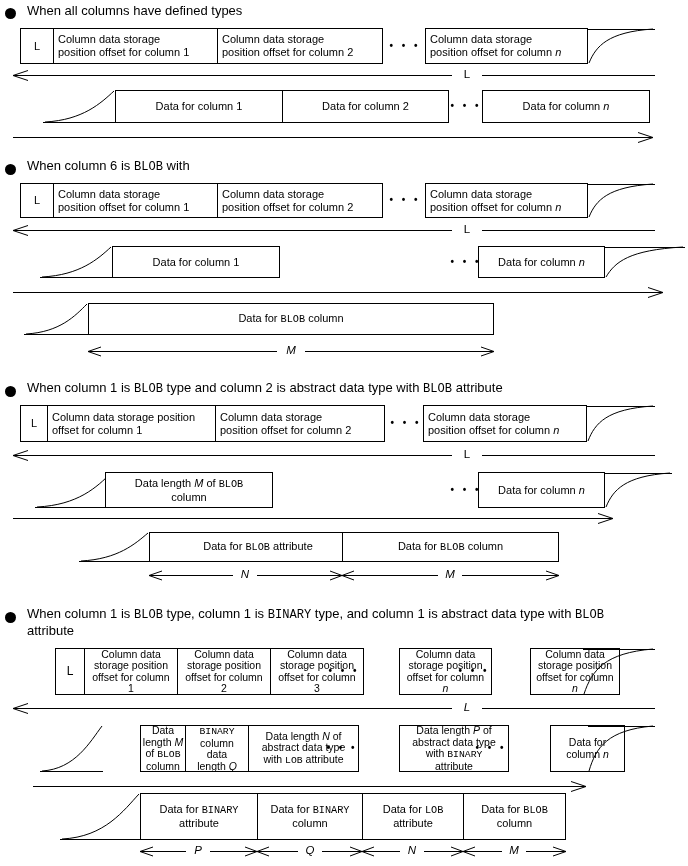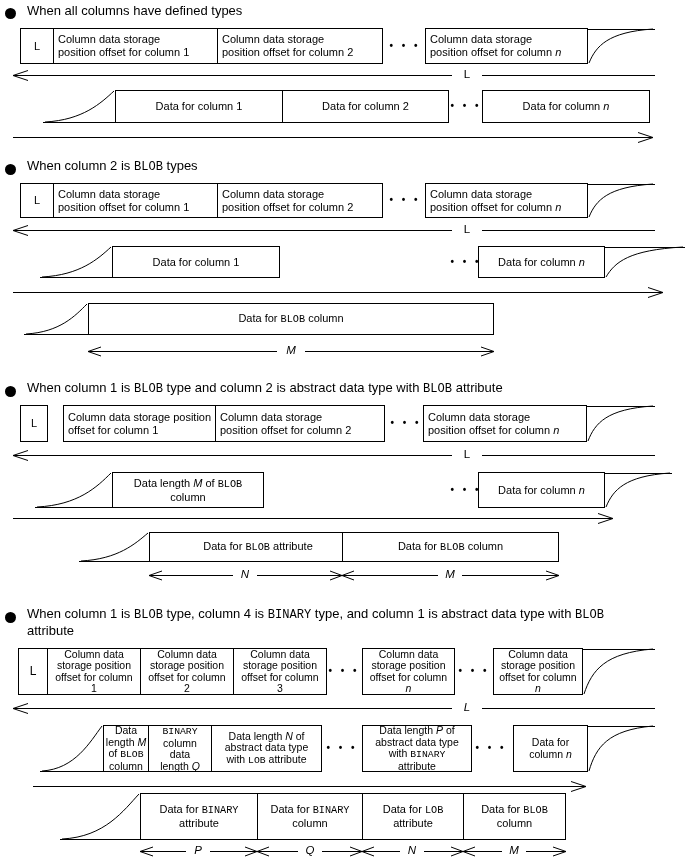--- a/index.html
+++ b/index.html
@@ -4,21 +4,21 @@
 <style>
   html,body{margin:0;padding:0;background:#fff;}
   #stage{position:relative;width:688px;height:866px;background:#fff;color:#000;
          font-family:"Liberation Sans",sans-serif;overflow:hidden;text-decoration:underline;}
   .bullet{position:absolute;width:11px;height:11px;border-radius:50%;background:#000;}
   .h{position:absolute;font-size:13px;line-height:16px;white-space:pre-line;}
   .box{position:absolute;border:1px solid #000;box-sizing:border-box;
        display:flex;align-items:center;justify-content:center;text-align:center;
        font-size:11px;line-height:13px;padding:0 2px;overflow:hidden;background:#fff;}
   .box.left{justify-content:flex-start;text-align:left;padding-left:4px;}
-  .box.small{font-size:10.5px;line-height:11.5px;}
+  .box.small{font-size:10.5px;line-height:11.5px;margin-left:37px;}
   .rich{display:inline-block;white-space:pre;text-align:inherit;}
   .mono{font-family:"Liberation Mono",monospace;font-size:0.93em;}
   .it{font-style:italic;}
   .dots{position:absolute;font-size:10px;font-weight:bold;letter-spacing:3px;
         line-height:12px;text-align:center;}
   svg{position:absolute;overflow:visible;}
   svg path{stroke:#000;stroke-width:1;fill:none;}
   .linelabel{position:absolute;background:#fff;text-align:center;font-size:11.5px;
              line-height:14px;height:14px;}
 </style>
@@ -70,21 +70,21 @@
   <div class="dots" style="left:448px;top:100px;width:36px">• • •</div>
   <div class="box" style="left:482px;top:90px;width:168px;height:33px">
       <span class="rich"><span>Data for column </span><span class="it">n</span></span>
     </div>
   <svg style="left:10px;top:130px" width="650" height="14">
       <path d="M3,7.5 H643"></path>
       <path d="M643,7.5 L628,2.5 M643,7.5 L628,12.5"></path>
     </svg>
 
   <div class="bullet" style="left:5px;top:164px"></div>
-  <div class="h" style="left:27px;top:158px;width:655px"><span class="rich"><span>When column 2 is </span><span class="mono">BLOB</span><span> types</span></span></div>
+  <div class="h" style="left:27px;top:158px;width:655px"><span class="rich"><span>When column 6 is </span><span class="mono">BLOB</span><span> with</span></span></div>
 
   <div class="box" style="left:20px;top:183px;width:34px;height:35px">
       <span class="rich"><span>L</span></span>
     </div>
   <div class="box left" style="left:53px;top:183px;width:165px;height:35px">
       <span class="rich"><span>Column data storage
 position offset for column 1</span></span>
     </div>
   <div class="box left" style="left:217px;top:183px;width:166px;height:35px">
       <span class="rich"><span>Column data storage
@@ -139,21 +139,21 @@
       <path d="M414,7.5 L401,3 M414,7.5 L401,12"></path>
     </svg>
   <div class="linelabel" style="left:277px;top:343px;width:28px"><span class="rich"><span class="it">M</span></span></div>
 
   <div class="bullet" style="left:5px;top:386px"></div>
   <div class="h" style="left:27px;top:380px;width:655px"><span class="rich"><span>When column 1 is </span><span class="mono">BLOB</span><span> type and column 2 is abstract data type with </span><span class="mono">BLOB</span><span> attribute</span></span></div>
 
   <div class="box" style="left:20px;top:405px;width:28px;height:37px">
       <span class="rich"><span>L</span></span>
     </div>
-  <div class="box left" style="left:63px;top:405px;width:169px;height:37px">
+  <div class="box left" style="left:47px;top:405px;width:169px;height:37px">
       <span class="rich"><span>Column data storage position
 offset for column 1</span></span>
     </div>
   <div class="box left" style="left:215px;top:405px;width:170px;height:37px">
       <span class="rich"><span>Column data storage
 position offset for column 2</span></span>
     </div>
   <div class="dots" style="left:388px;top:417px;width:36px">• • •</div>
   <div class="box left" style="left:423px;top:405px;width:164px;height:37px">
       <span class="rich"><span>Column data storage
@@ -167,21 +167,21 @@
   <svg style="left:10px;top:448px" width="650" height="14">
       <path d="M3,7.5 H645"></path>
       <path d="M3,7.5 L18,2.5 M3,7.5 L18,12.5"></path>
     </svg>
   <div class="linelabel" style="left:452px;top:447px;width:30px"><span class="rich"><span>L</span></span></div>
 
   <svg style="left:35px;top:472px" width="77" height="37">
       <path d="M0,35.5 H77"></path>
       <path d="M2,35 C43,33 62,15 76,1"></path>
     </svg>
-  <div class="box" style="left:112px;top:472px;width:152px;height:36px">
+  <div class="box" style="left:105px;top:472px;width:168px;height:36px">
       <span class="rich"><span>Data length </span><span class="it">M</span><span> of </span><span class="mono">BLOB</span><span>
 column</span></span>
     </div>
   <div class="dots" style="left:448px;top:484px;width:36px">• • •</div>
   <div class="box" style="left:478px;top:472px;width:127px;height:36px">
       <span class="rich"><span>Data for column </span><span class="it">n</span></span>
     </div>
   <svg style="left:605px;top:472px" width="67" height="37">
       <path d="M0,1.5 H67"></path>
       <path d="M1,35 C8,18 20,4 65,1"></path>
@@ -204,21 +204,21 @@
   <svg style="left:140px;top:568px" width="430" height="14">
       <path d="M9,7.5 H419"></path>
       <path d="M9,7.5 L22,3 M9,7.5 L22,12"></path>
       <path d="M419,7.5 L406,3 M419,7.5 L406,12"></path>
       <path d="M190,3 L214,12 M190,12 L214,3"></path>
     </svg>
   <div class="linelabel" style="left:233px;top:567px;width:24px"><span class="rich"><span class="it">N</span></span></div>
   <div class="linelabel" style="left:438px;top:567px;width:24px"><span class="rich"><span class="it">M</span></span></div>
 
   <div class="bullet" style="left:5px;top:612px"></div>
-  <div class="h" style="left:27px;top:606px;width:660px"><span class="rich"><span>When column 1 is </span><span class="mono">BLOB</span><span> type, column 4 is </span><span class="mono">BINARY</span><span> type, and column 1 is abstract data type with </span><span class="mono">BLOB</span><span>
+  <div class="h" style="left:27px;top:606px;width:660px"><span class="rich"><span>When column 1 is </span><span class="mono">BLOB</span><span> type, column 1 is </span><span class="mono">BINARY</span><span> type, and column 1 is abstract data type with </span><span class="mono">BLOB</span><span>
 attribute</span></span></div>
 
   <div class="box small" style="left:18px;top:648px;width:30px;height:47px;font-size:12px">
       <span class="rich"><span>L</span></span>
     </div>
   <div class="box small" style="left:47px;top:648px;width:94px;height:47px">
       <span class="rich"><span>Column data
 storage position
 offset for column
 1</span></span>

